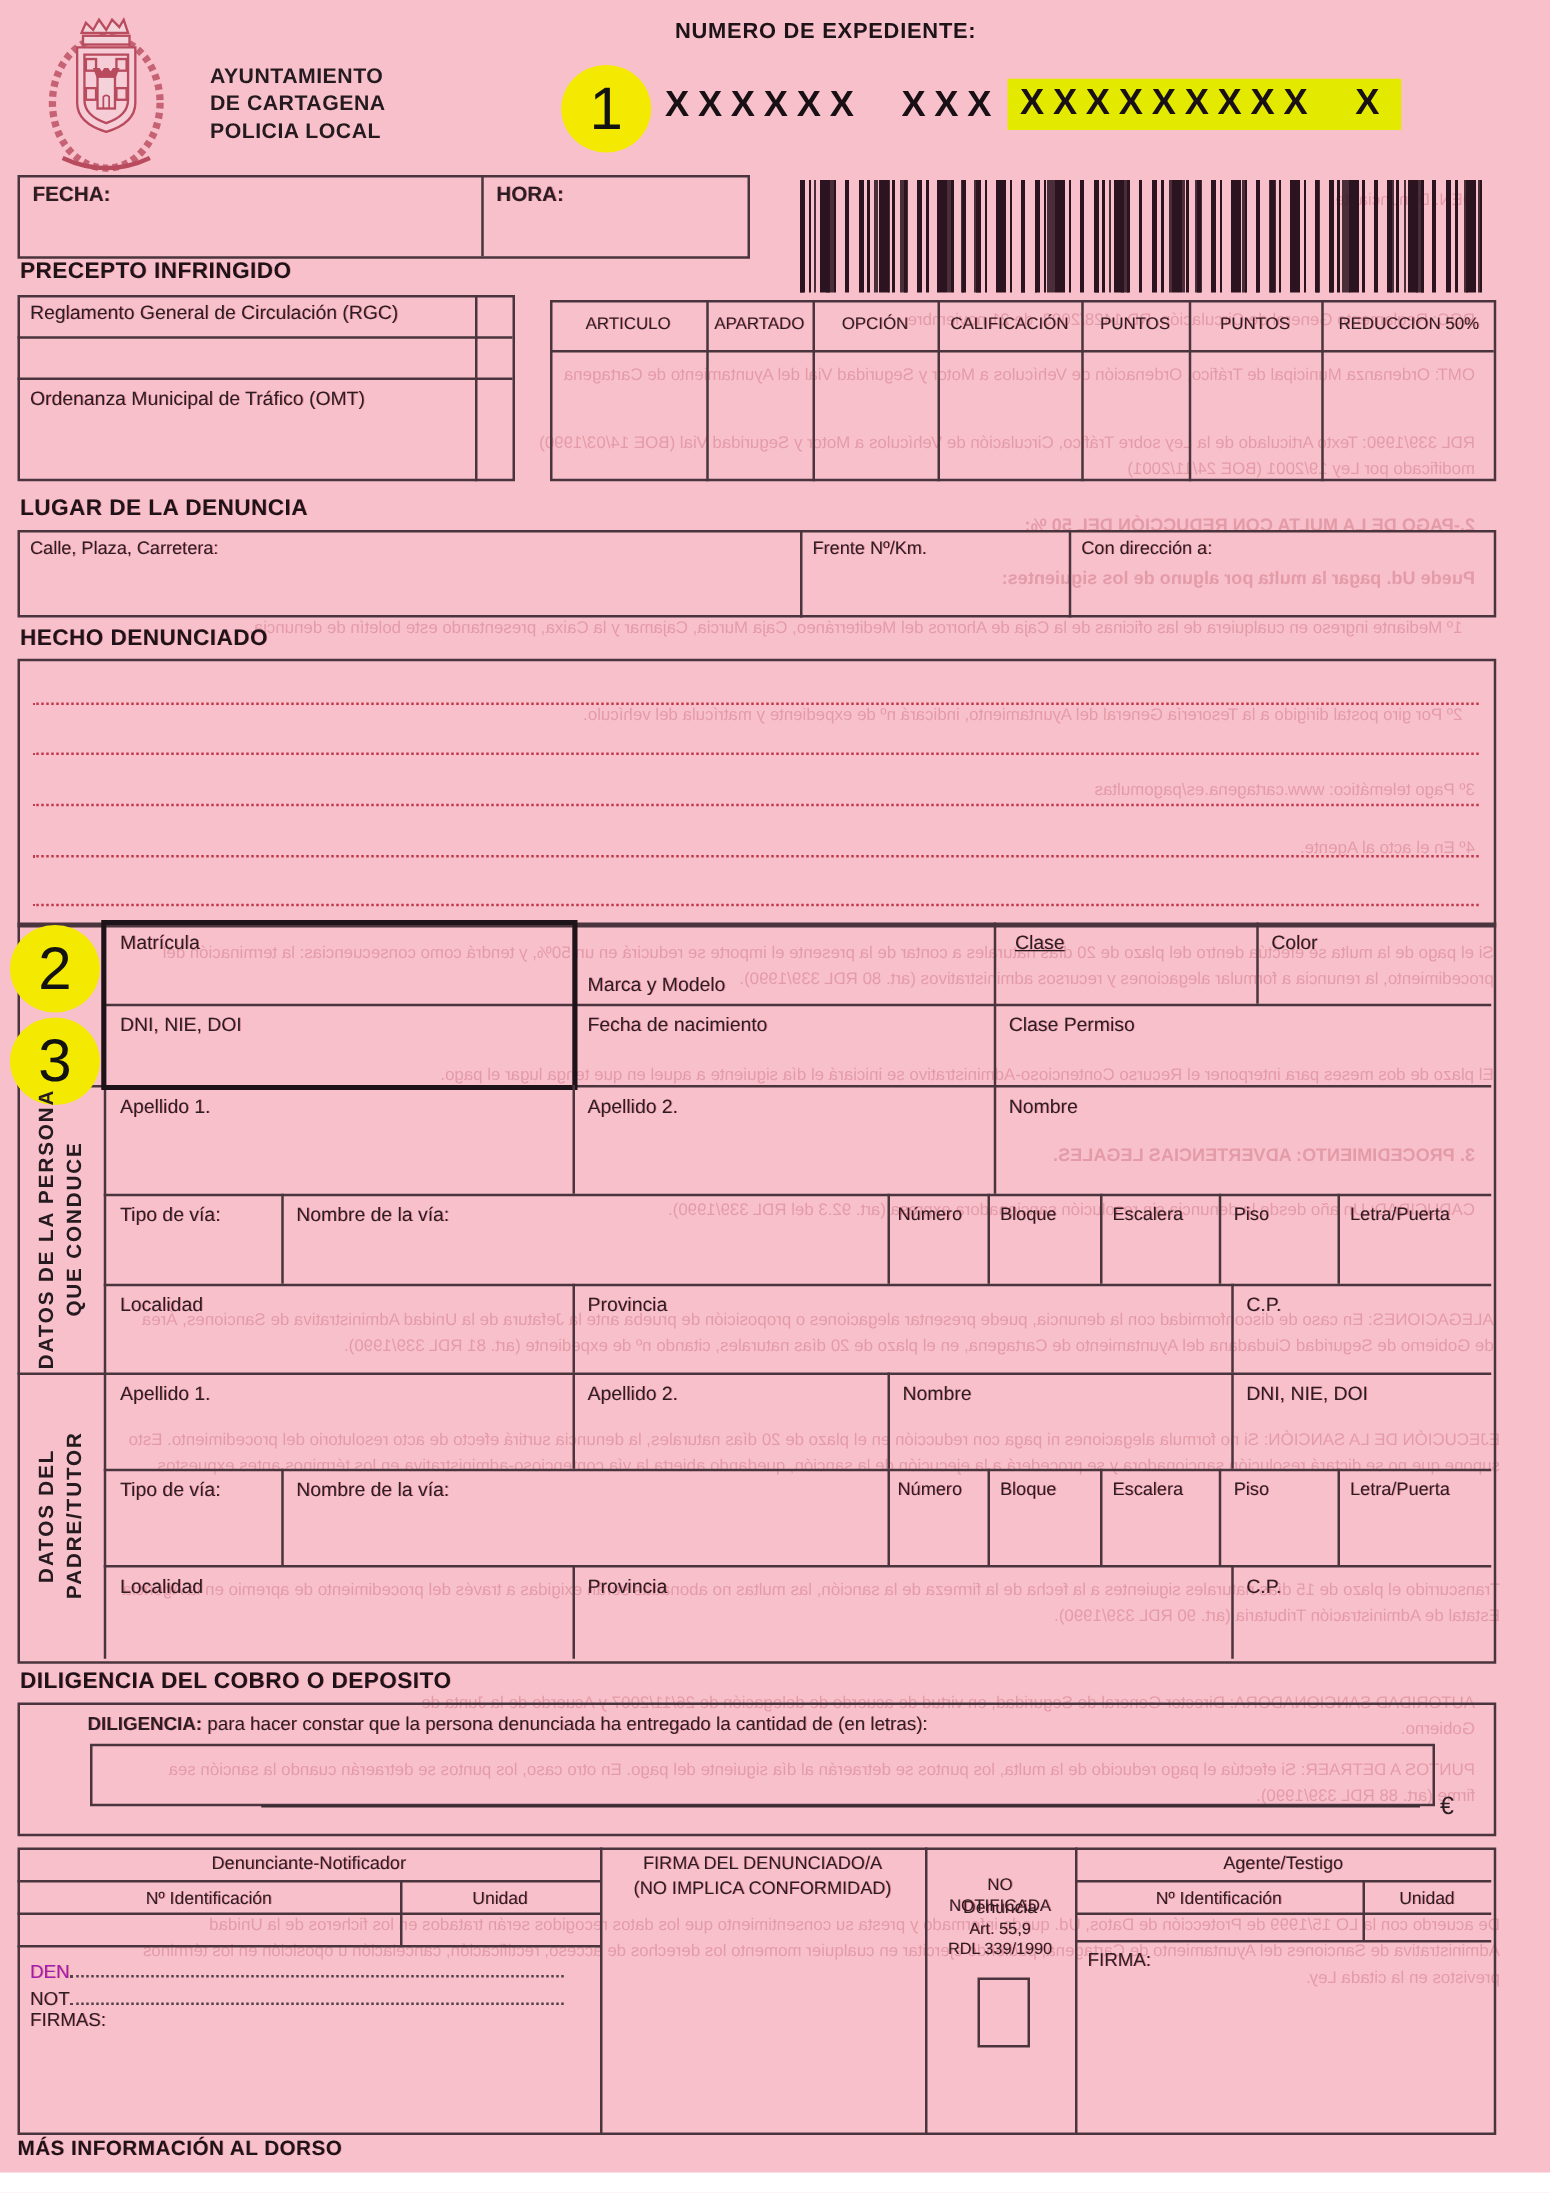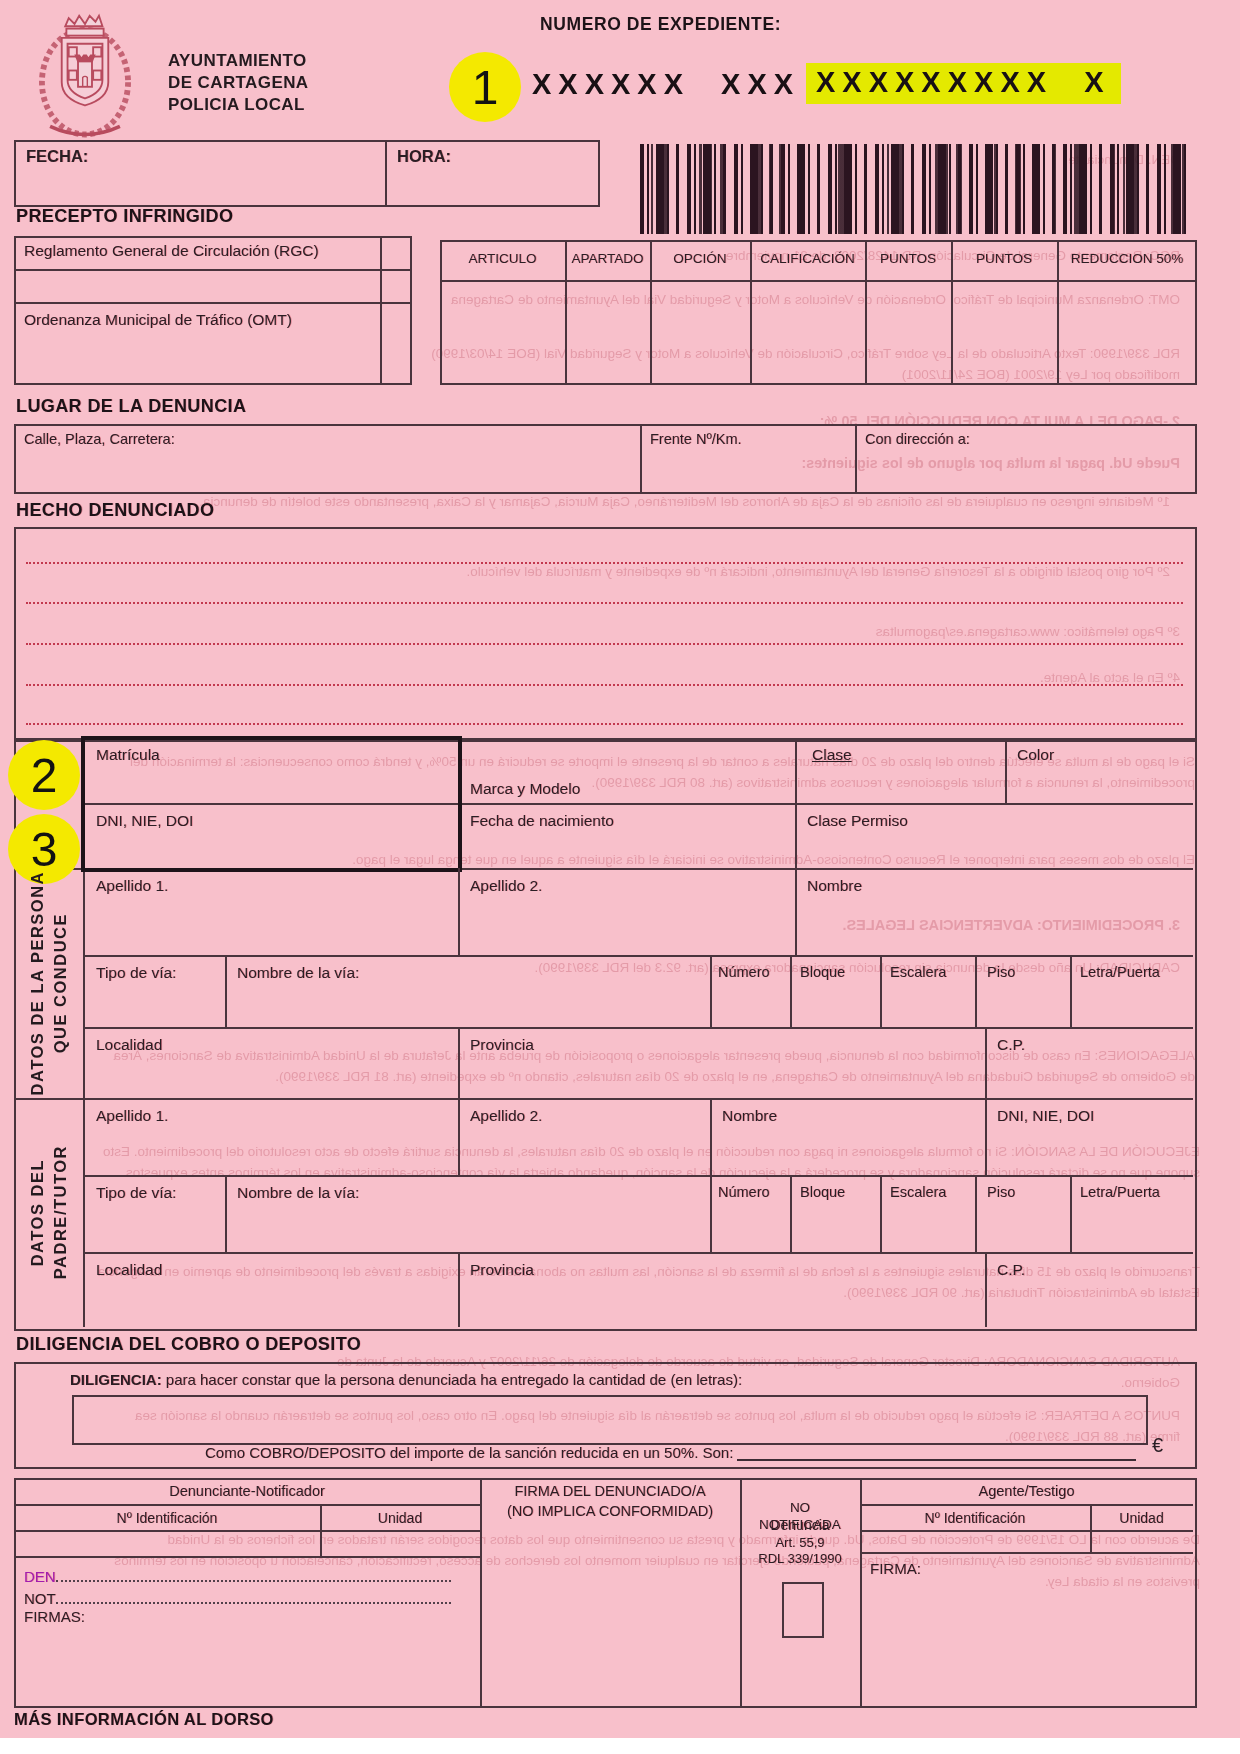--- a/index.html
+++ b/index.html
@@ -219,21 +219,20 @@
   <div class="vline" style="left:985px;top:1252px;height:75px;"></div>
   <div class="lbl lbl-lg" style="left:96px;top:1261px;">Localidad</div>
   <div class="lbl lbl-lg" style="left:470px;top:1261px;">Provincia</div>
   <div class="lbl lbl-lg" style="left:997px;top:1261px;">C.P.</div>
 
   <div class="head" style="left:16px;top:1334px;">DILIGENCIA DEL COBRO O DEPOSITO</div>
   <div class="box" style="left:14px;top:1362px;width:1179px;height:103px;"></div>
   <div class="lbl" style="left:70px;top:1371px;font-size:15px;"><b>DILIGENCIA:</b><span> para hacer constar que la persona denunciada ha entregado la cantidad de (en letras):</span></div>
   <div class="box" style="left:72px;top:1395px;width:1072px;height:46px;"></div>
   <div class="abs" style="left:205px;top:1444px;width:935px;display:flex;align-items:flex-end;font-size:15px;color:#2a1e24;text-shadow:0.7px 0 rgba(195,40,60,.4);">
-    <span style="white-space:nowrap;">Como COBRO/DEPOSITO del importe de la sanción reducida en un 50%. Son:</span>
     <span class="fillline"></span>
   </div>
   <div class="euro" style="left:1152px;top:1434px;">€</div>
 
   <div class="box" style="left:14px;top:1478px;width:1179px;height:226px;"></div>
   <div class="vline" style="left:480px;top:1478px;height:230px;"></div>
   <div class="vline" style="left:740px;top:1478px;height:230px;"></div>
   <div class="vline" style="left:860px;top:1478px;height:230px;"></div>
 
   <div class="lbl center" style="left:14px;top:1483px;width:466px;font-size:14.5px;">Denunciante-Notificador</div>

